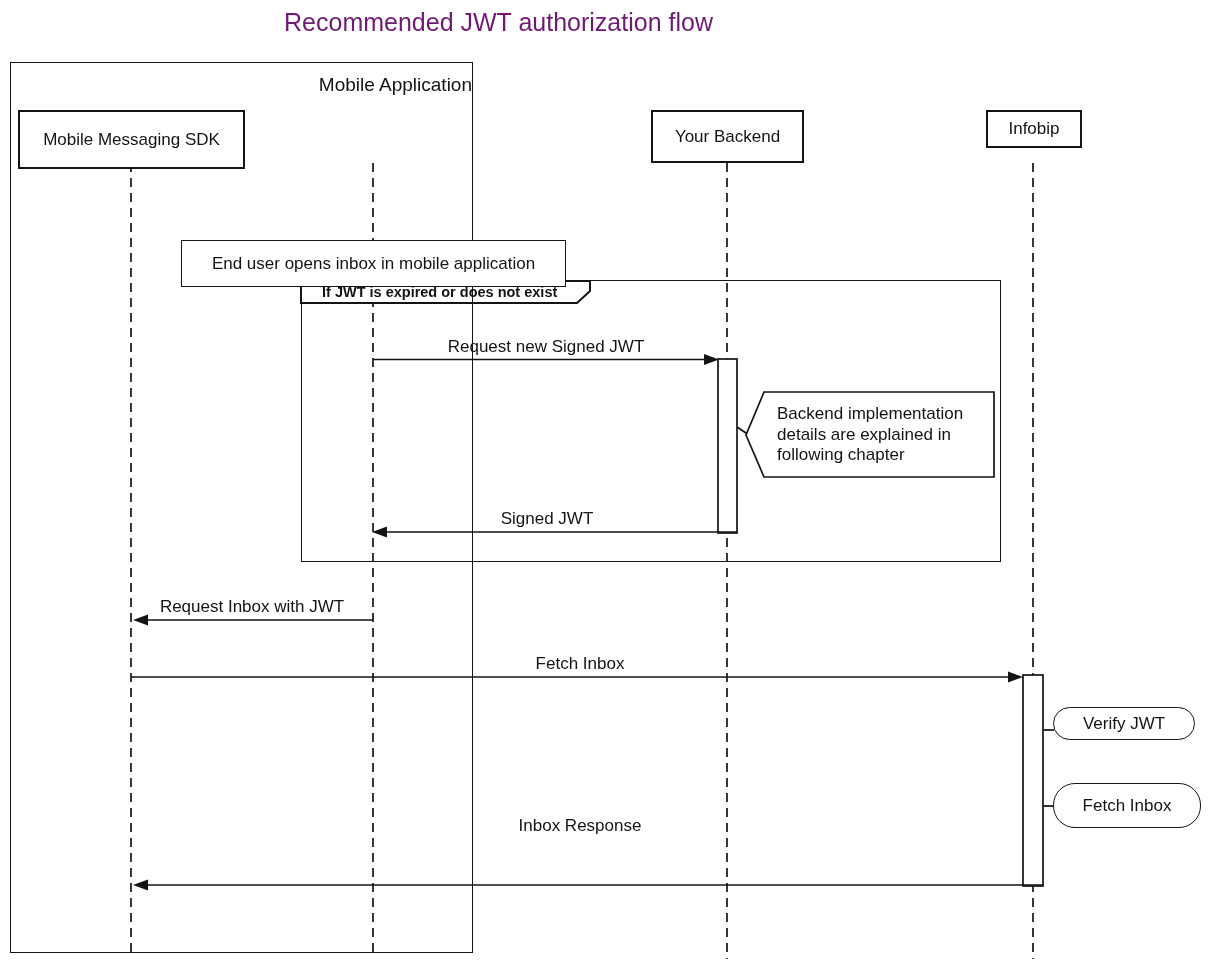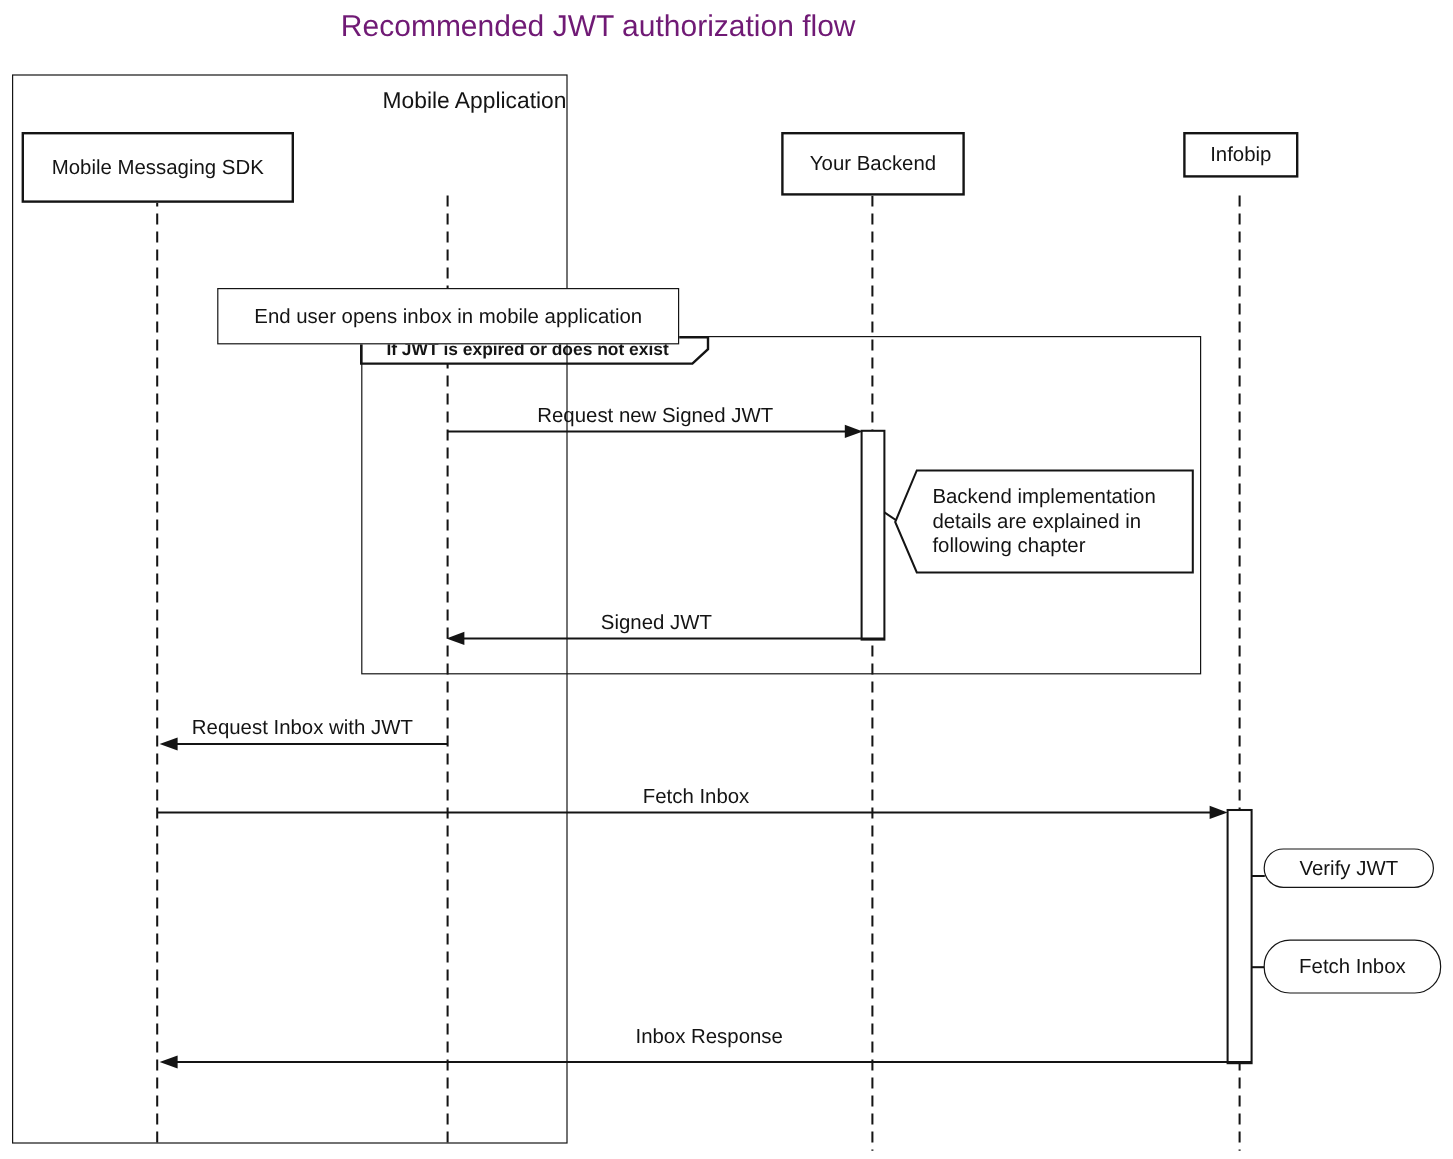--- a/index.html
+++ b/index.html
@@ -105,21 +105,21 @@
   <div class="abs participant" style="left:18px; top:110px; width:227px; height:59px;">Mobile Messaging SDK</div>
   <div class="abs participant" style="left:651px; top:110px; width:153px; height:53px;">Your Backend</div>
   <div class="abs participant" style="left:986px; top:110px; width:96px; height:38px;">Infobip</div>
 
   <div class="abs note-box" style="left:181px; top:204px; width:385px; height:47px;margin-top:36px;">End user opens inbox in mobile application</div>
 
   <div class="abs msg-label" style="left:546px; top:337px;">Request new Signed JWT</div>
   <div class="abs msg-label" style="left:547px; top:509px;">Signed JWT</div>
   <div class="abs msg-label" style="left:252px; top:597px;">Request Inbox with JWT</div>
   <div class="abs msg-label" style="left:580px; top:654px;">Fetch Inbox</div>
-  <div class="abs msg-label" style="left:580px; top:854px;margin-left:11px;">Inbox Response</div>
+  <div class="abs msg-label" style="left:580px; top:816px;">Inbox Response</div>
 
   <div class="abs side-note-text">
     <span>Backend implementation</span>
     <span>details are explained in</span>
     <span>following chapter</span>
   </div>
 
   <div class="abs action-box" style="left:1053px; top:707px; width:142px; height:33px;">Verify JWT</div>
   <div class="abs action-box" style="left:1053px; top:783px; width:148px; height:45px;">Fetch Inbox</div>
 

